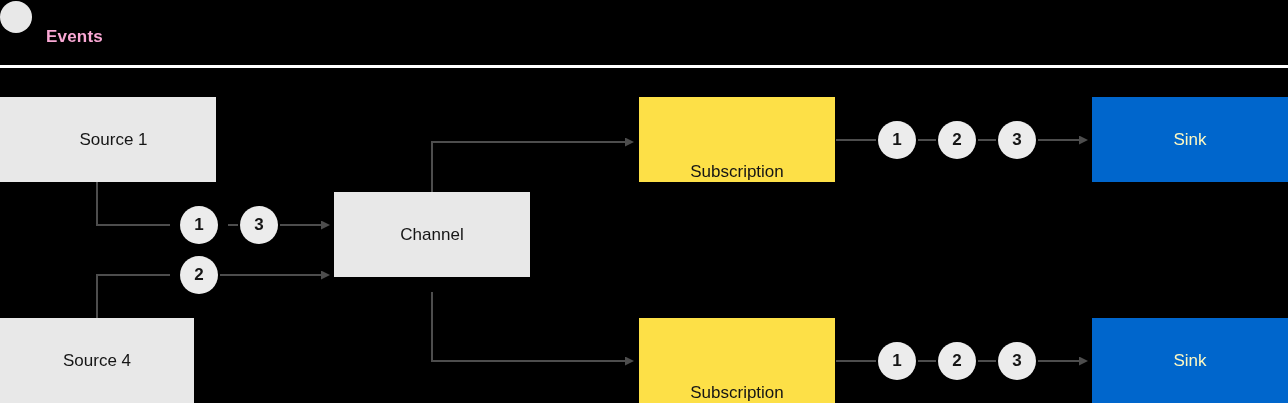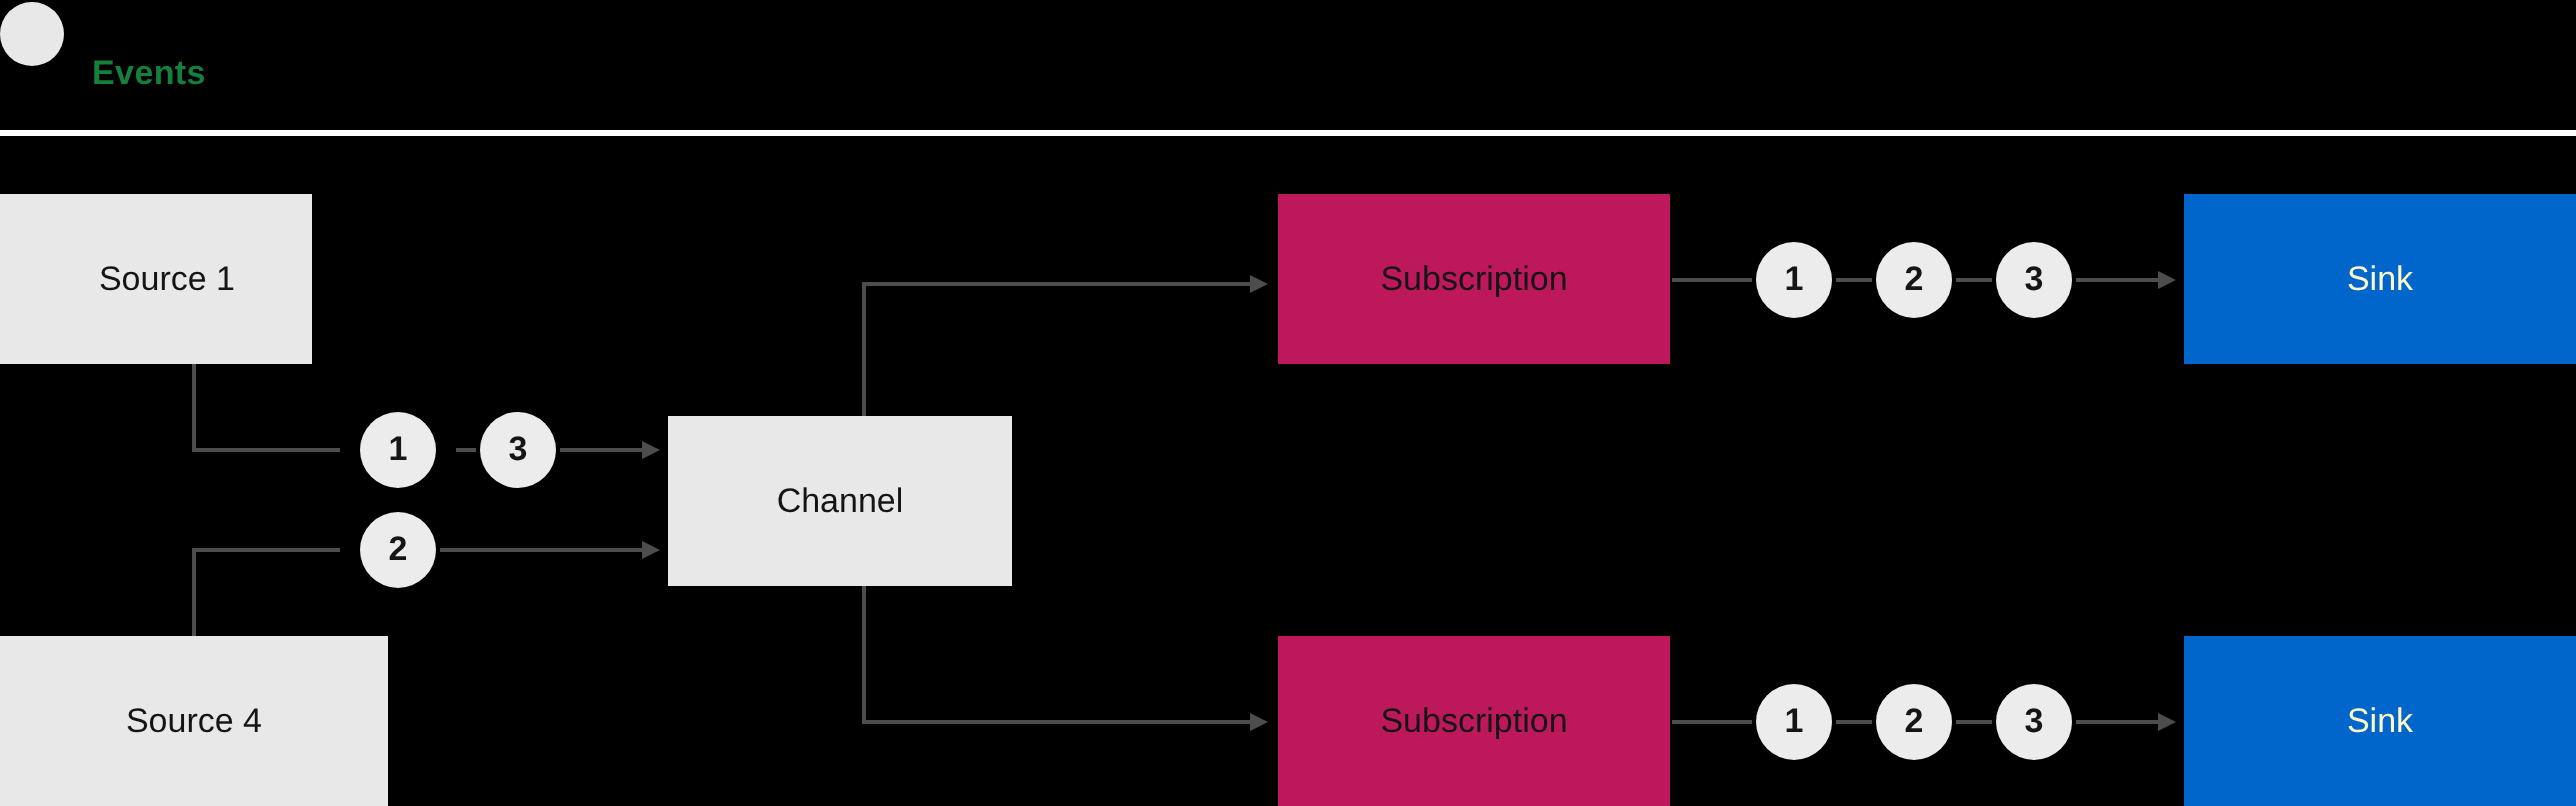--- a/index.html
+++ b/index.html
@@ -30,21 +30,21 @@
   }
   .legend-dot {
     width: 32px;
     height: 32px;
     border-radius: 50%;
     background: #e8e8e8;
     margin-left: 0px;
   }
   .legend-label {
     margin-left: 14px;
-    color: #15803d;
+    color: #f9a8d4;
     font-size: 17px;
     font-weight: bold;
     letter-spacing: .2px;
     margin-top: 39px;
   }
   .divider {
     position: absolute;
     left: 0;
     top: 65px;
     width: 1288px;
@@ -57,22 +57,23 @@
     align-items: center;
     justify-content: center;
     font-size: 17px;
     box-sizing: border-box;
   }
   .node-gray {
     background: #e8e8e8;
     color: #151515;
   }
   .node-lightblue {
-    background: #be185d;
+    background: #fde047;
     color: #151515;
+    align-items: flex-end;
   }
   .node-blue {
     background: #0066cc;
     color: #fef9c3;
   }
   .badge {
     position: absolute;
     width: 38px;
     height: 38px;
     border-radius: 50%;
@@ -130,29 +131,29 @@
       <path d="M978,140 L996,140"></path>
       <path d="M1038,140 L1086,140" marker-end="url(#arrow)"></path>
 
       <path d="M836,361 L876,361"></path>
       <path d="M918,361 L936,361"></path>
       <path d="M978,361 L996,361"></path>
       <path d="M1038,361 L1086,361" marker-end="url(#arrow)"></path>
     </g>
   </svg>
 
-  <div class="node node-gray" style="left:0px; top:97px; width:156px; height:85px;padding-left:11px;">
+  <div class="node node-gray" style="left:0px; top:97px; width:216px; height:85px;padding-left:11px;">
     <span>Source 1</span>
   </div>
 
   <div class="node node-gray" style="left:0px; top:318px; width:194px; height:85px;">
     <span>Source 4</span>
   </div>
 
-  <div class="node node-gray" style="left:334px; top:208px; width:172px; height:85px;">
+  <div class="node node-gray" style="left:334px; top:192px; width:196px; height:85px;">
     <span>Channel</span>
   </div>
 
   <div class="node node-lightblue" style="left:639px; top:97px; width:196px; height:85px;">
     <span>Subscription</span>
   </div>
 
   <div class="node node-lightblue" style="left:639px; top:318px; width:196px; height:85px;">
     <span>Subscription</span>
   </div>

